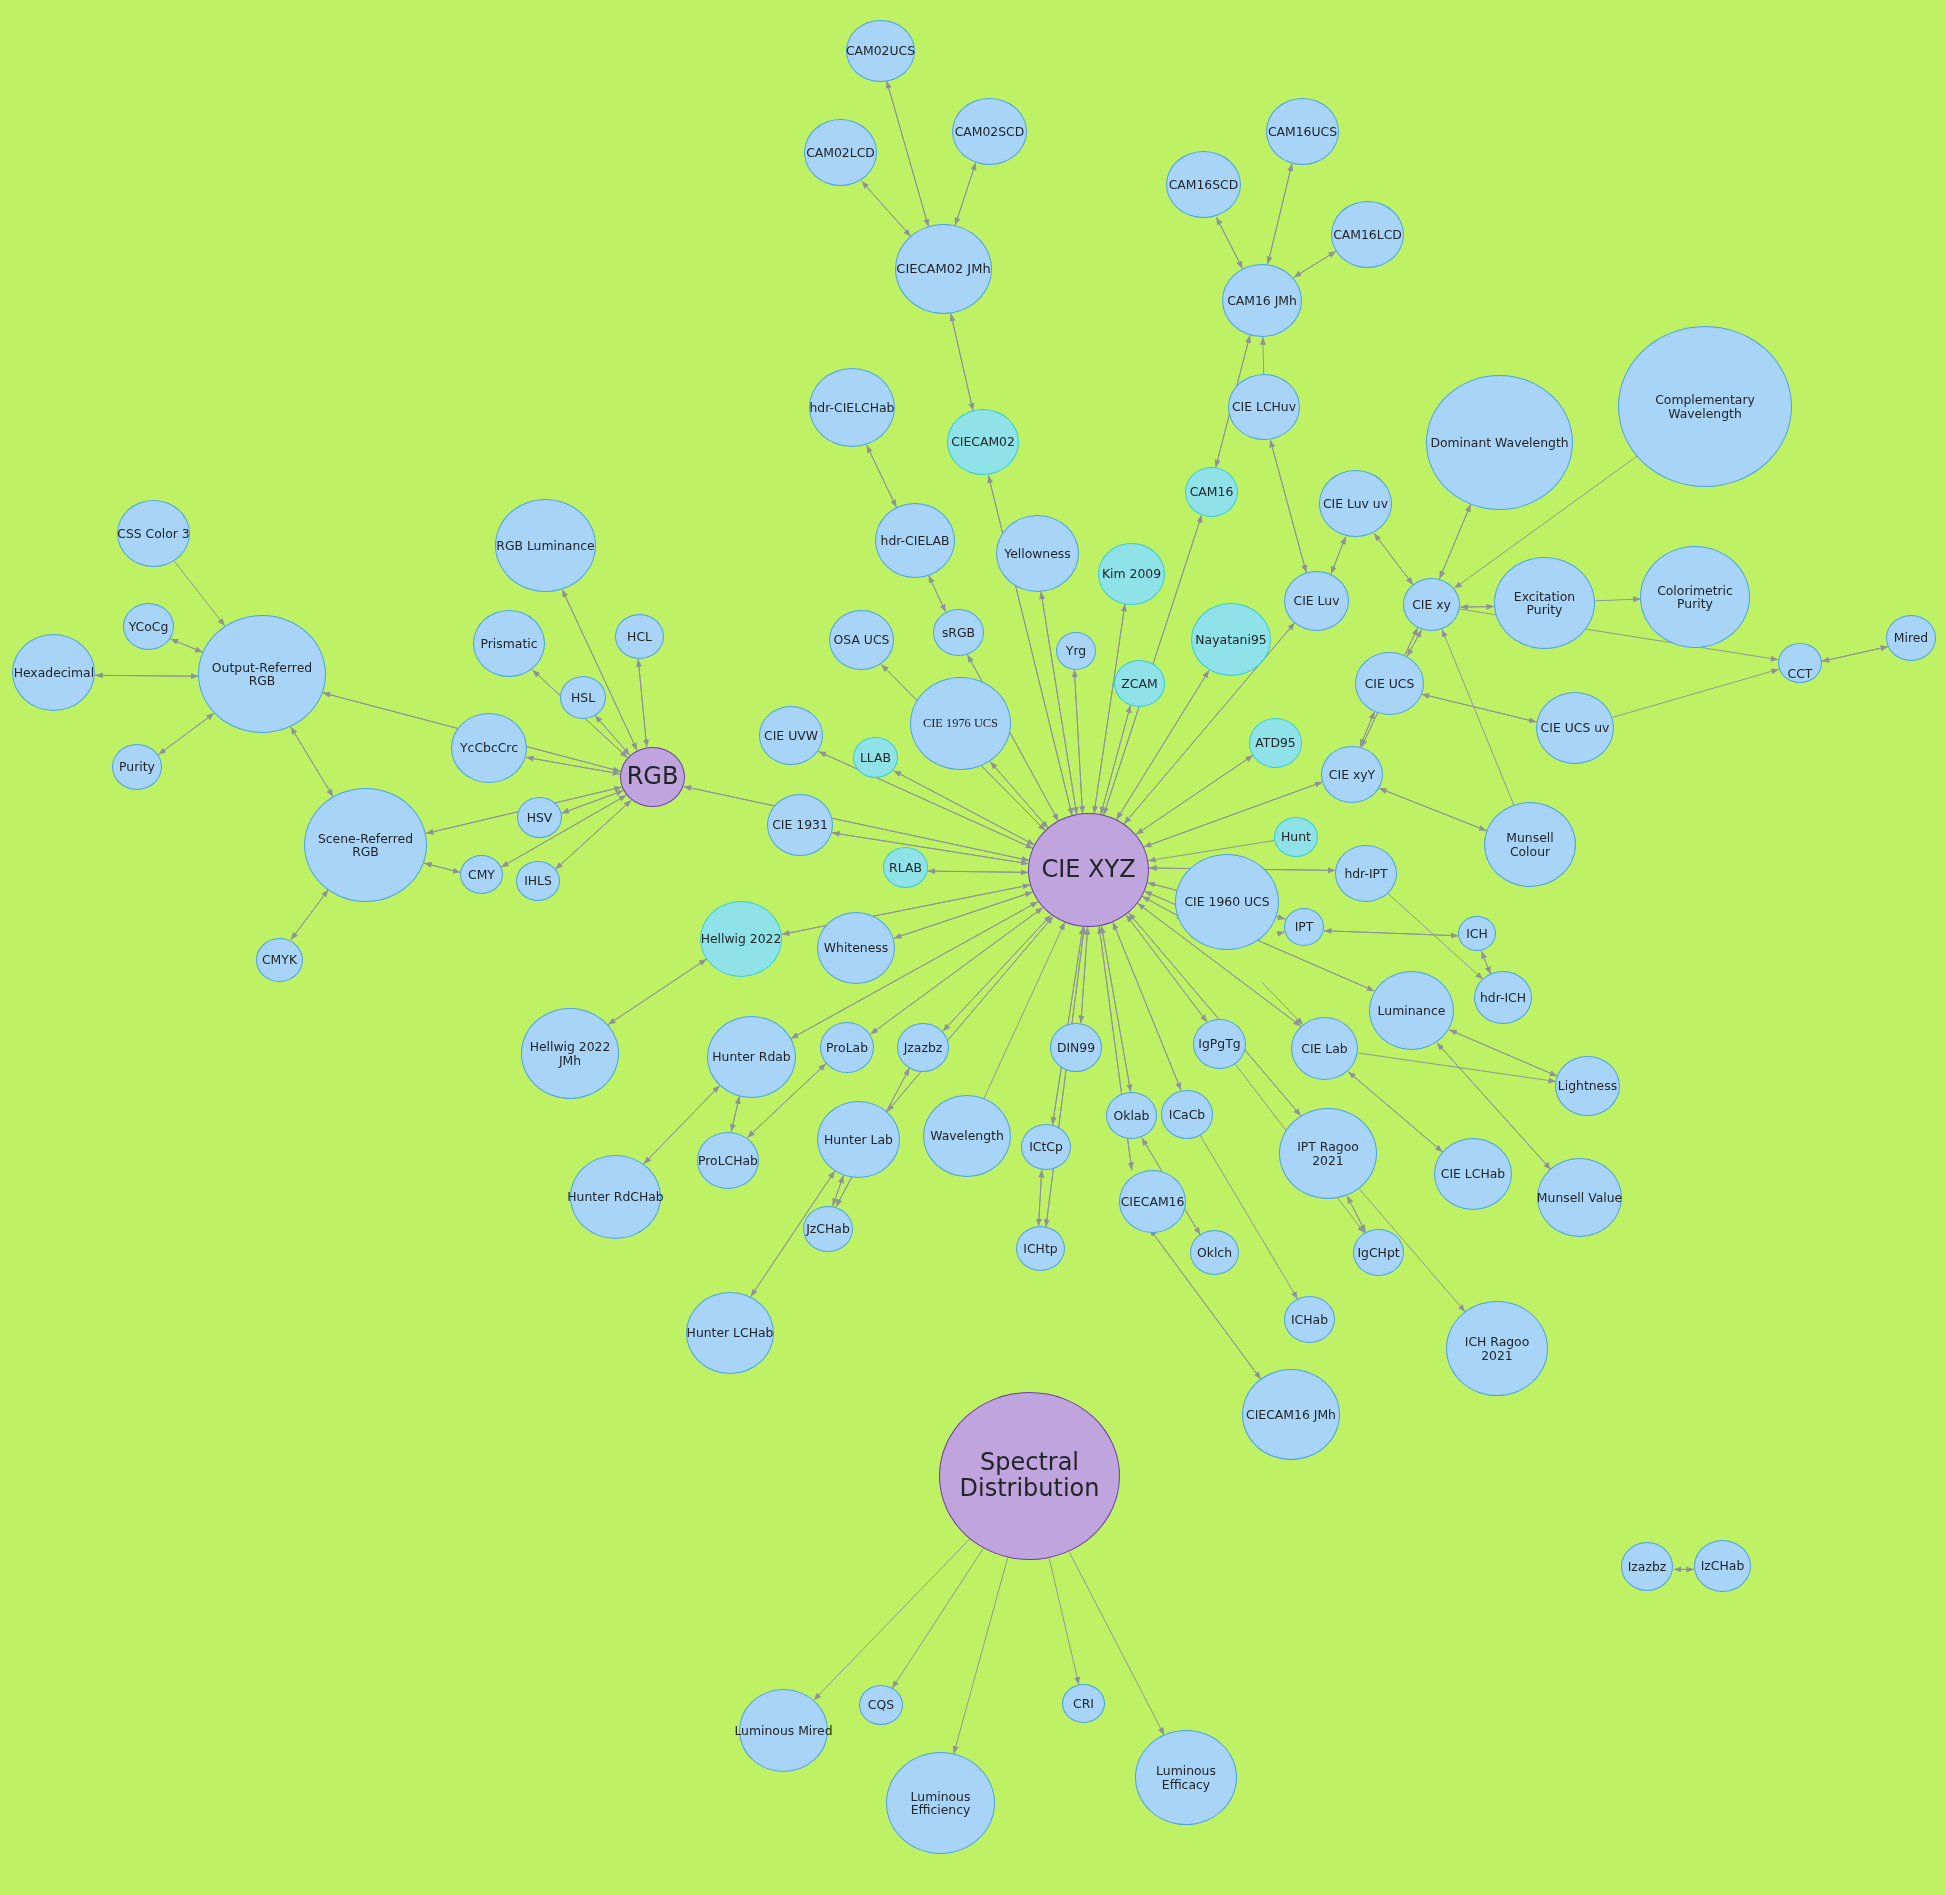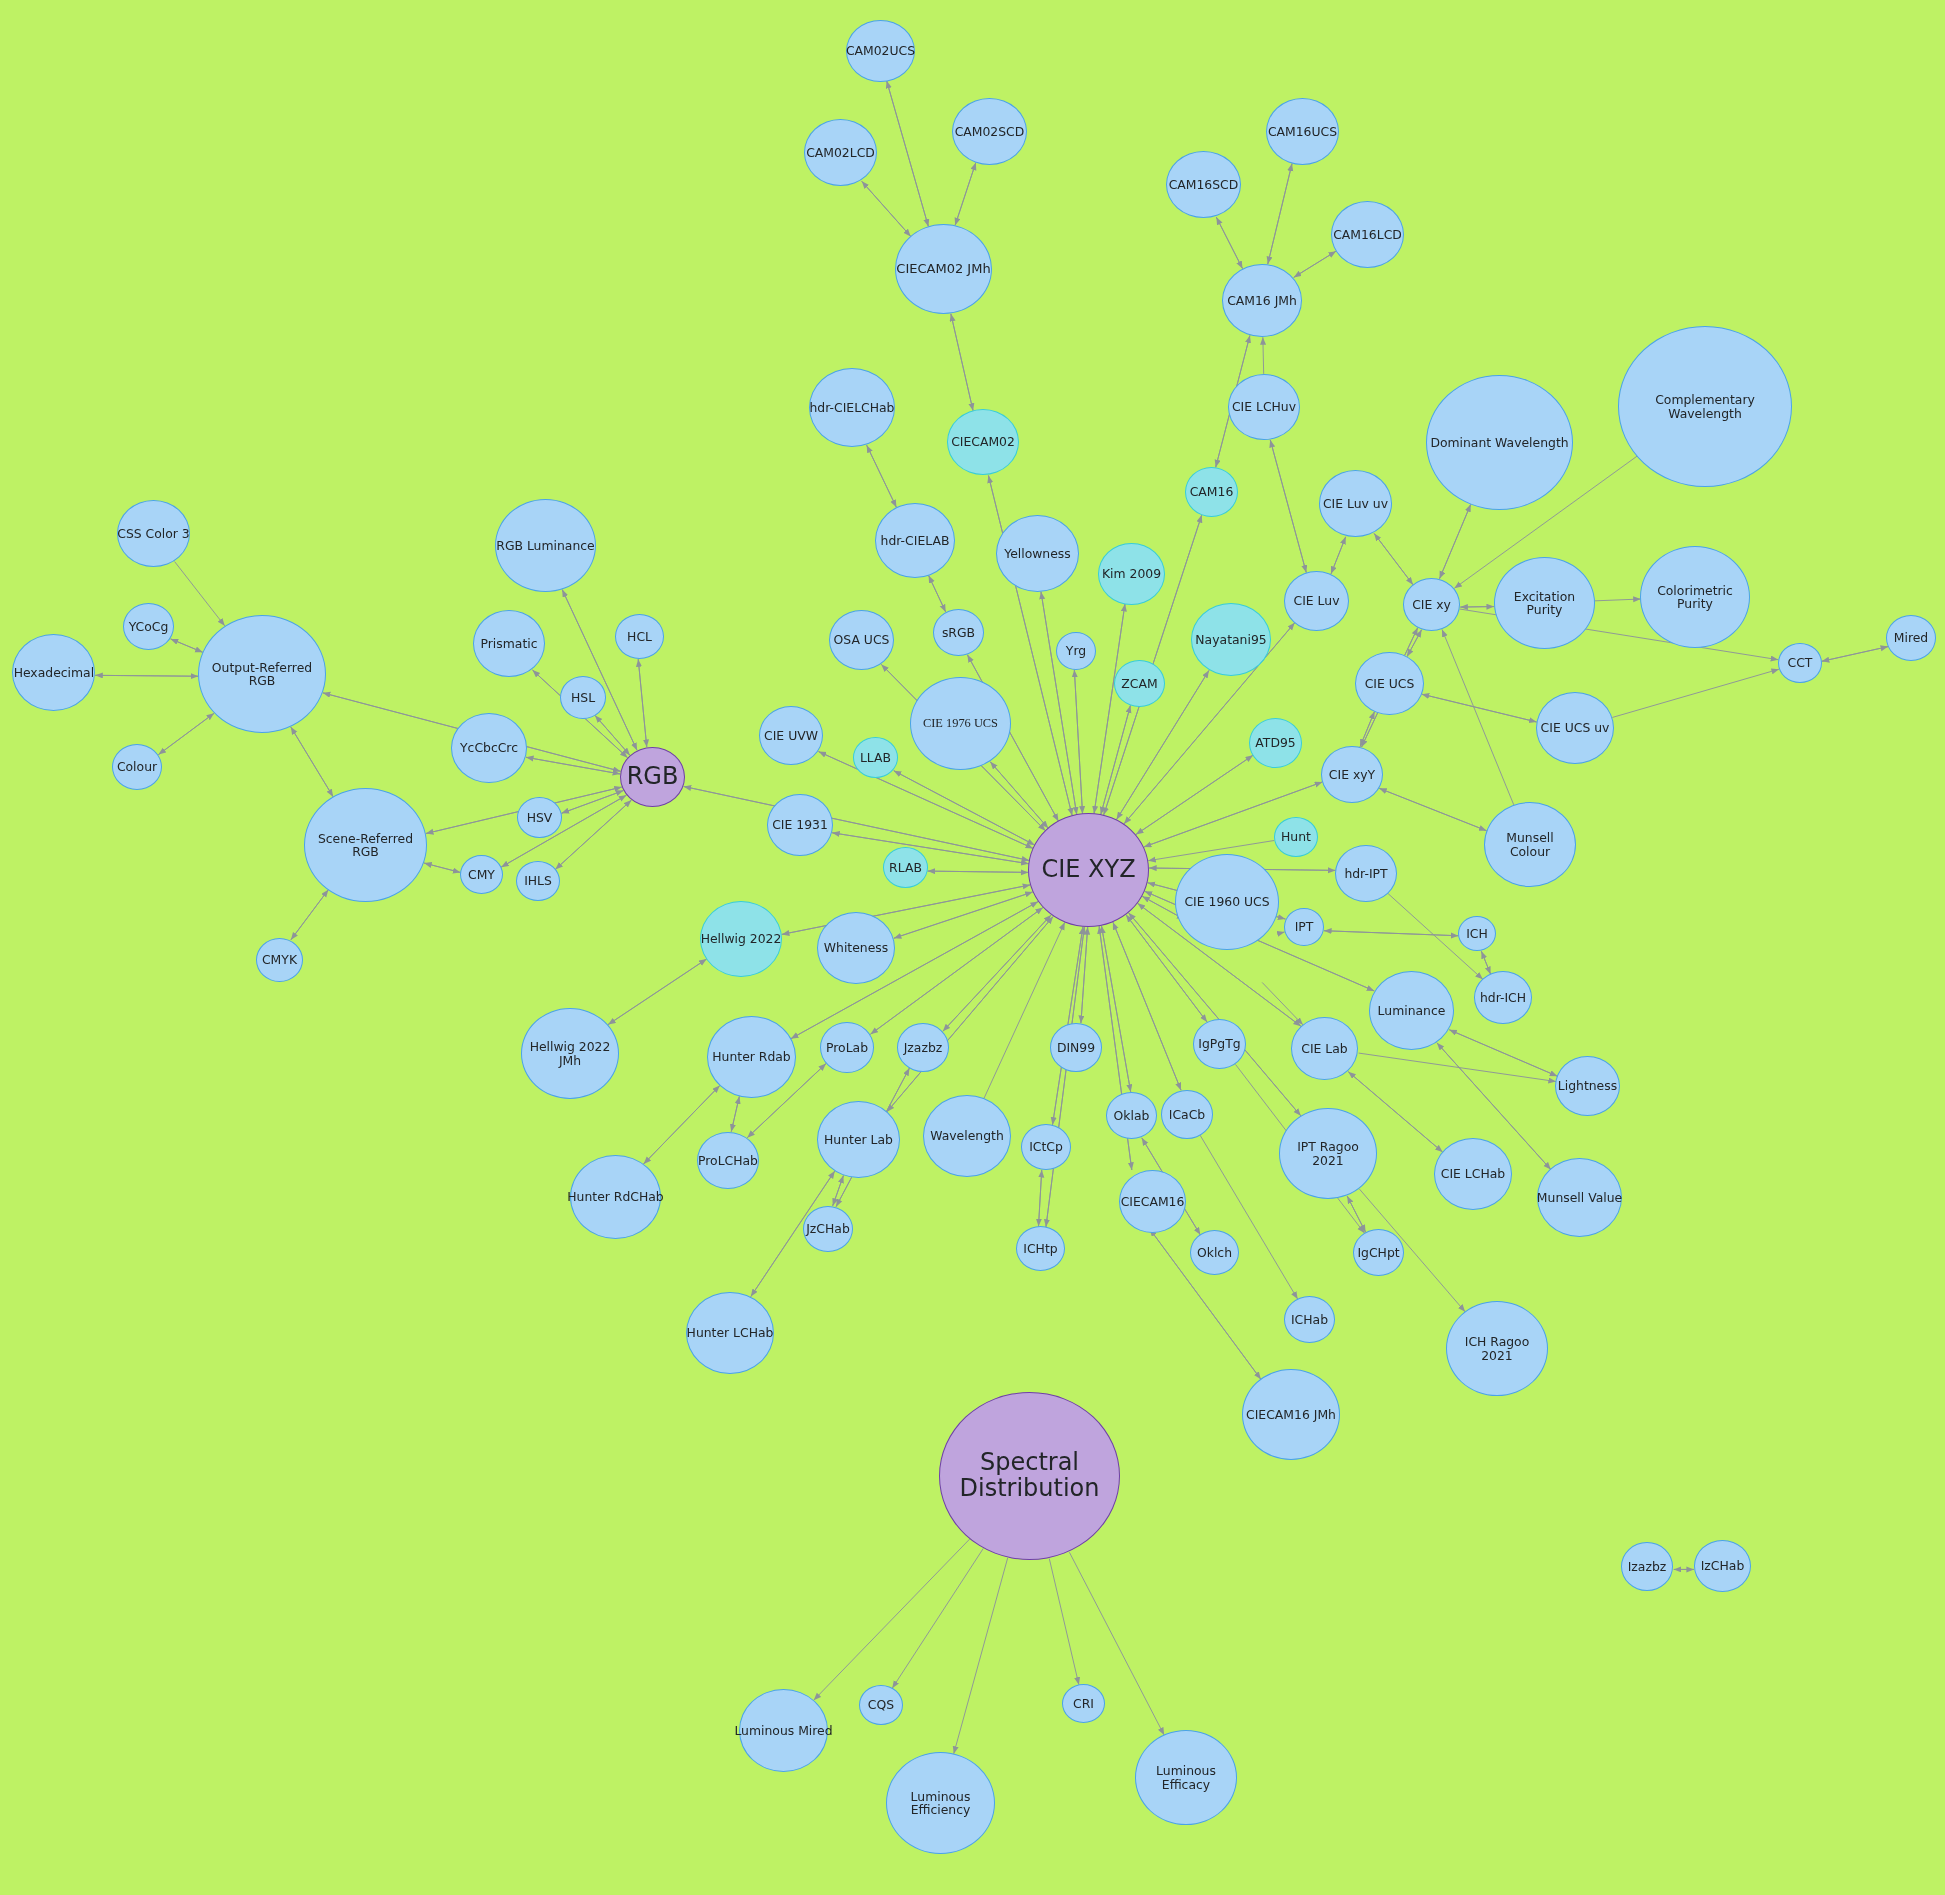--- a/index.html
+++ b/index.html
@@ -365,21 +365,21 @@
       </div>
       <div class="node blue wrap" style="left: 1494px; top: 557px; width: 101px; height: 92px; font-size: 12.4px;">
         <span class="node-label">Excitation Purity</span>
       </div>
       <div class="node blue wrap" style="left: 1640px; top: 546px; width: 110px; height: 102px; font-size: 12.4px;">
         <span class="node-label">Colorimetric Purity</span>
       </div>
       <div class="node blue" style="left: 1886px; top: 615px; width: 50px; height: 46px; font-size: 12.4px;">
         <span class="node-label">Mired</span>
       </div>
-      <div class="node blue" style="left: 1778px; top: 643px; width: 44px; height: 40px; font-size: 12.4px;">
+      <div class="node blue" style="left: 1778px; top: 643px; width: 44px; height: 40px; font-size: 12.4px; align-items: flex-end;">
         <span class="node-label">CCT</span>
       </div>
       <div class="node blue" style="left: 560px; top: 676px; width: 46px; height: 43px; font-size: 12.4px;">
         <span class="node-label">HSL</span>
       </div>
       <div class="node blue" style="left: 829px; top: 610px; width: 65px; height: 60px; font-size: 12.4px;">
         <span class="node-label">OSA UCS</span>
       </div>
       <div class="node blue" style="left: 933px; top: 609px; width: 51px; height: 47px; font-size: 12.4px;">
         <span class="node-label">sRGB</span>
@@ -390,21 +390,21 @@
       <div class="node teal" style="left: 1114px; top: 660px; width: 51px; height: 47px; font-size: 12.4px;">
         <span class="node-label">ZCAM</span>
       </div>
       <div class="node blue" style="left: 1355px; top: 652px; width: 69px; height: 63px; font-size: 12.4px;">
         <span class="node-label">CIE UCS</span>
       </div>
       <div class="node blue" style="left: 1536px; top: 692px; width: 78px; height: 72px; font-size: 12.4px;">
         <span class="node-label">CIE UCS uv</span>
       </div>
       <div class="node blue" style="left: 112px; top: 744px; width: 50px; height: 46px; font-size: 12.4px;">
-        <span class="node-label">Colour</span>
+        <span class="node-label">Purity</span>
       </div>
       <div class="node blue" style="left: 451px; top: 713px; width: 76px; height: 70px; font-size: 12.4px;">
         <span class="node-label">YcCbcCrc</span>
       </div>
       <div class="node blue" style="left: 759px; top: 706px; width: 64px; height: 59px; font-size: 12.4px;">
         <span class="node-label">CIE UVW</span>
       </div>
       <div class="node blue" style="left: 910px; top: 677px; width: 101px; height: 93px; font-size: 12.4px; font-family: Liberation Serif, serif;">
         <span class="node-label">CIE 1976 UCS</span>
       </div>

